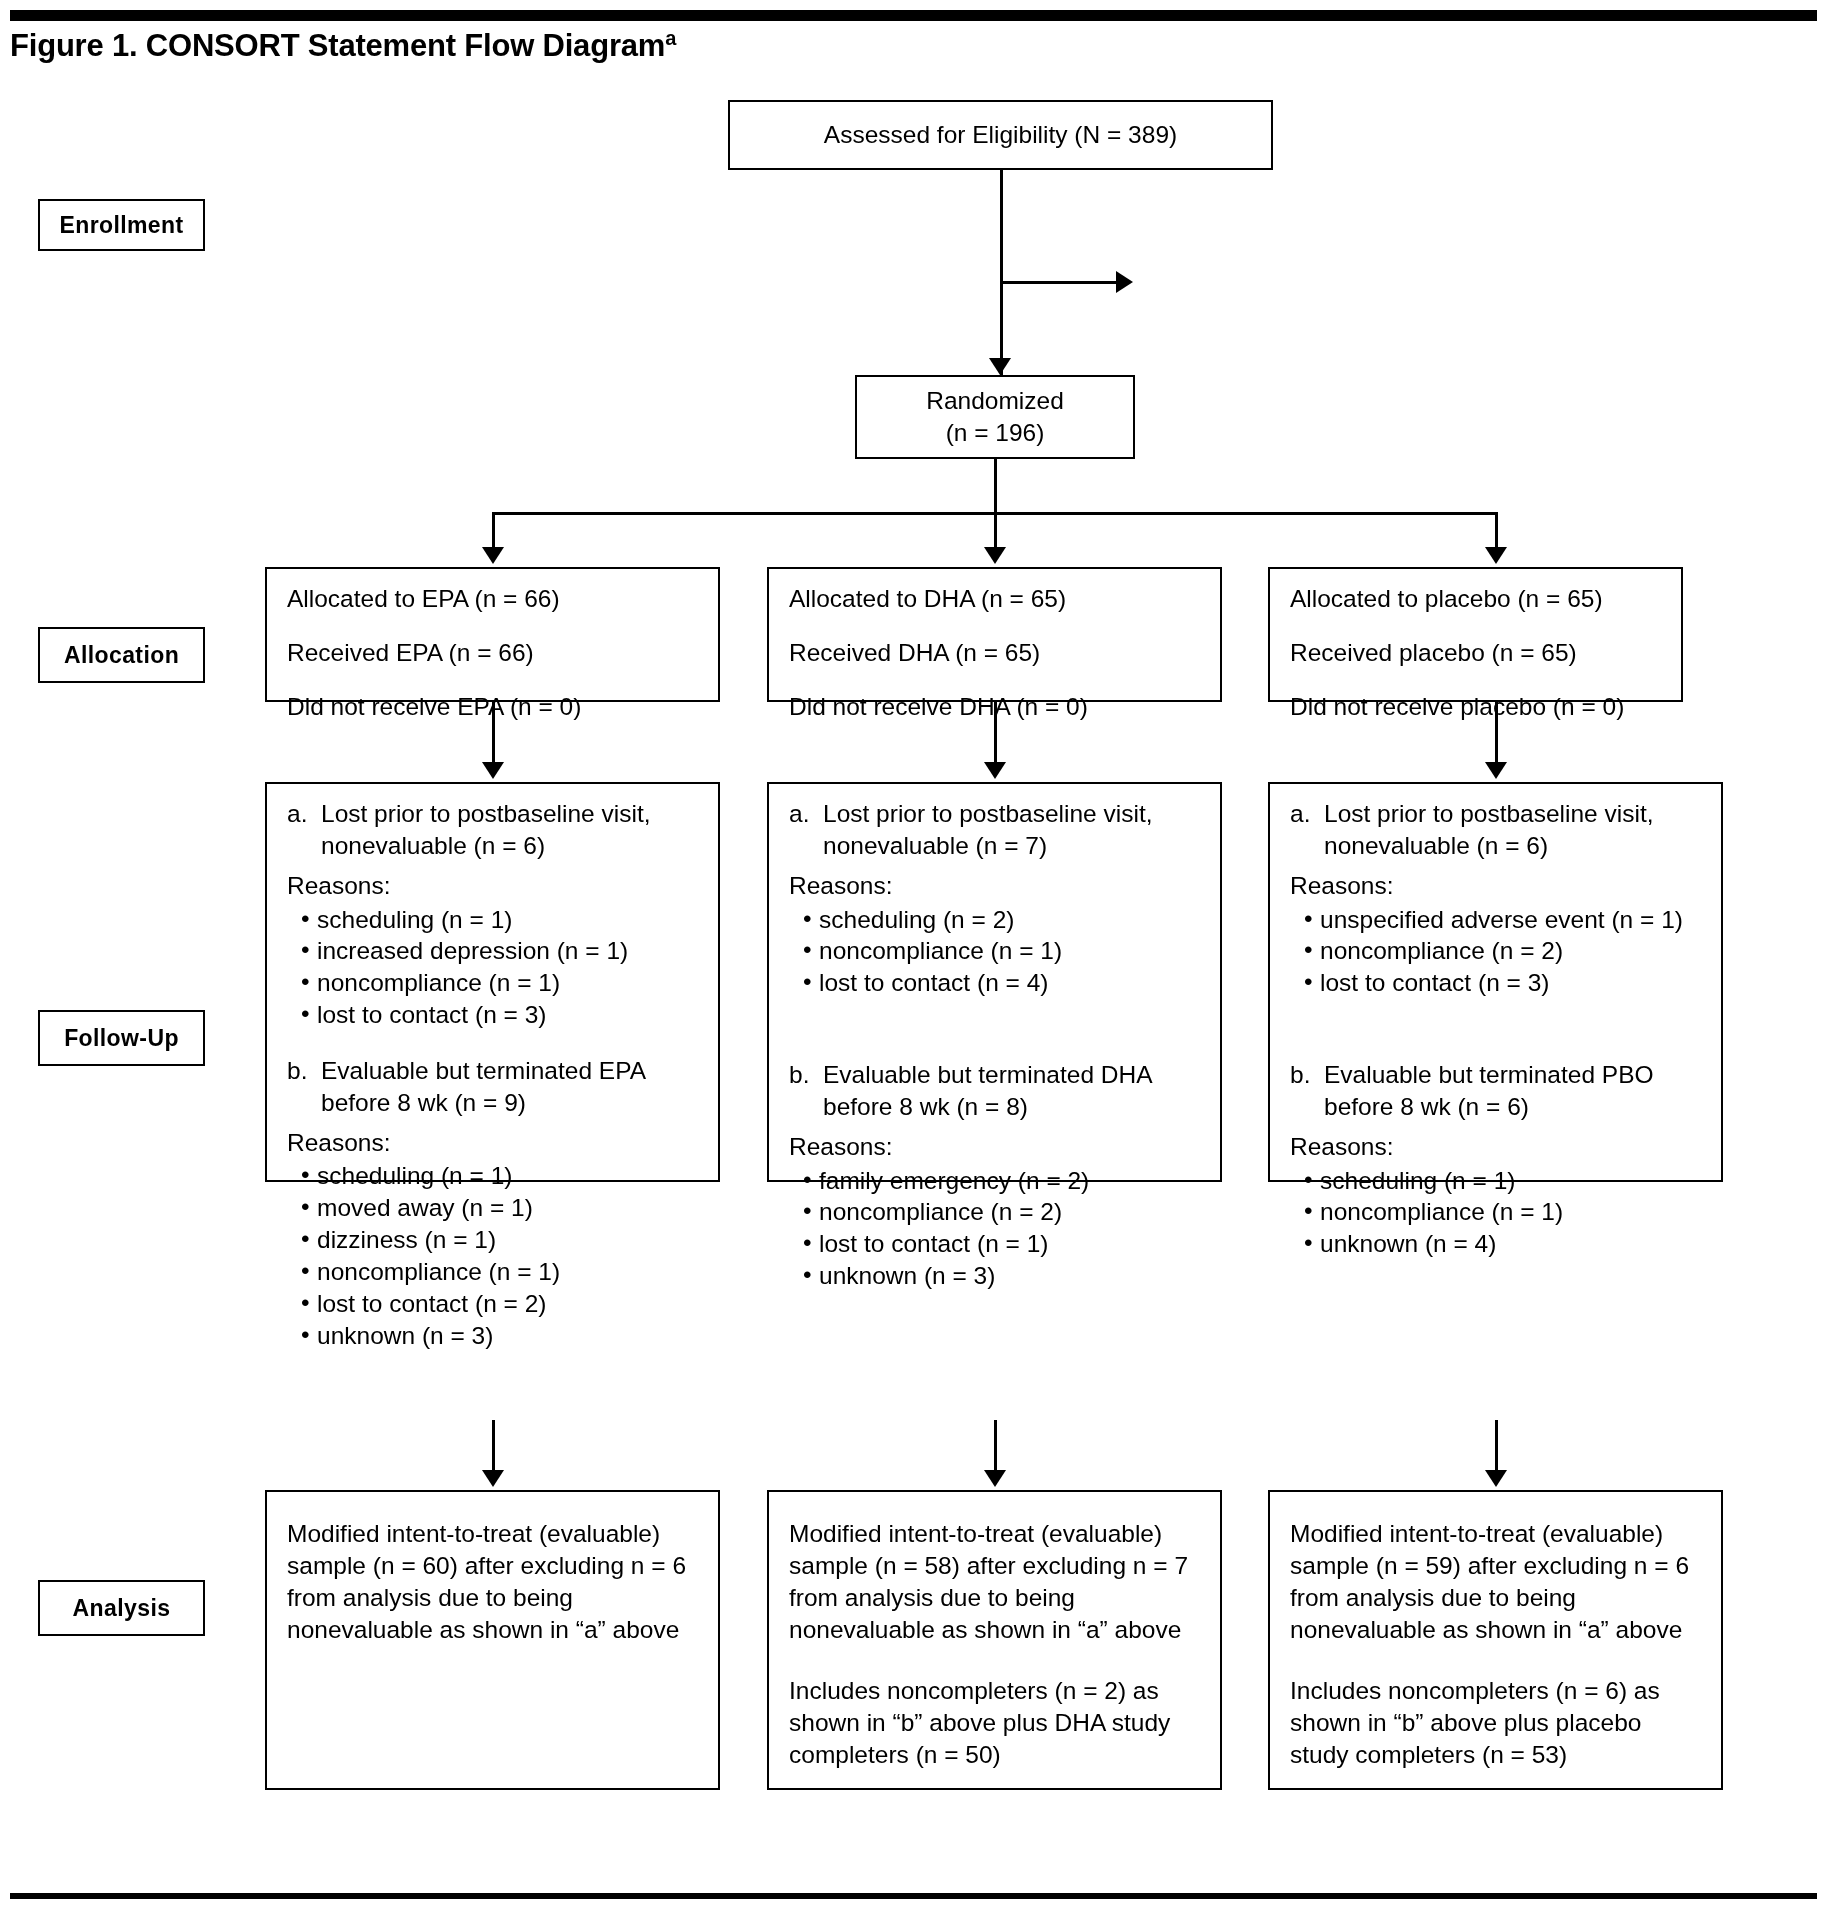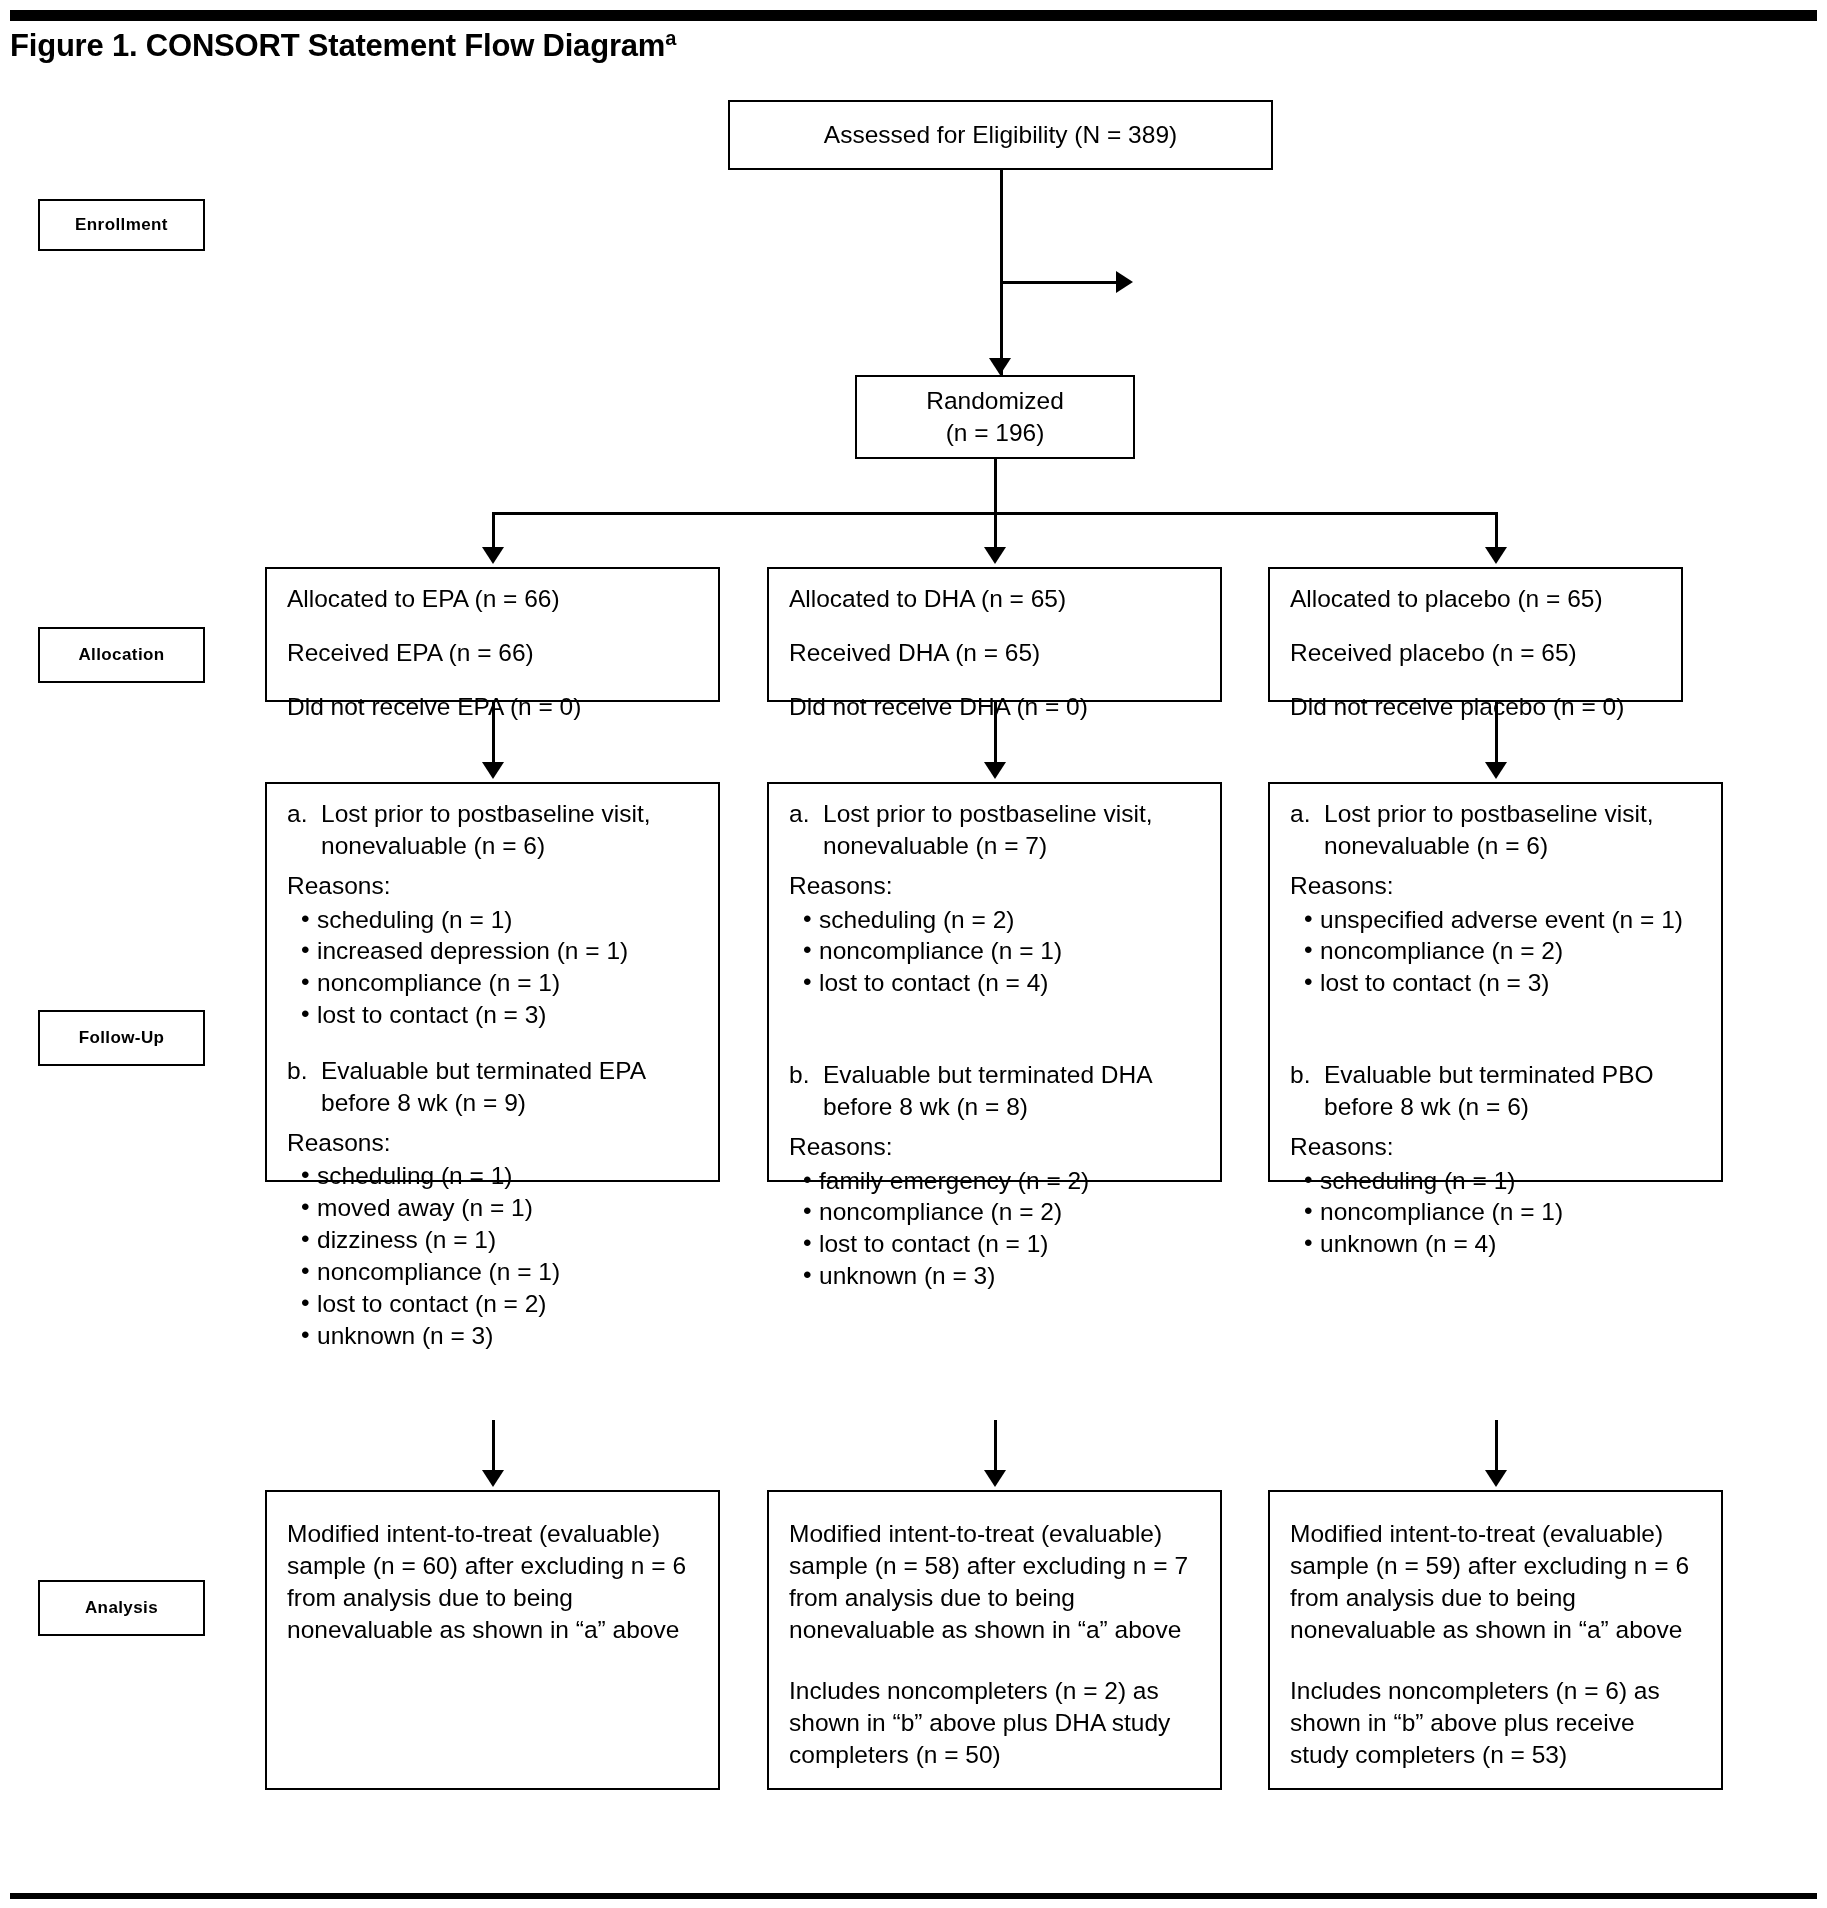--- a/index.html
+++ b/index.html
@@ -39,21 +39,21 @@
     vertical-align: super;
     font-weight: bold;
   }
 
   
   .stage {
     position: absolute;
     border: 2px solid #000;
     background: #fff;
     font-weight: bold;
-    font-size: 17px;
+    font-size: 23px;
     display: flex;
     align-items: center;
     justify-content: center;
     letter-spacing: 0.4px;
   }
 
   
   .box {
     position: absolute;
     border: 2px solid #000;
@@ -376,21 +376,21 @@
   <div class="box pad" style="left:1268px; top:1490px; width:455px; height:300px; padding-top:26px;">
     <div class="an-p">
       <div class="ln">Modified intent-to-treat (evaluable)</div>
       <div class="ln">sample (n = 59) after excluding n = 6</div>
       <div class="ln">from analysis due to being</div>
       <div class="ln">nonevaluable as shown in “a” above</div>
     </div>
     <div class="an-gap"></div>
     <div class="an-p">
       <div class="ln">Includes noncompleters (n = 6) as</div>
-      <div class="ln">shown in “b” above plus receive</div>
+      <div class="ln">shown in “b” above plus placebo</div>
       <div class="ln">study completers (n = 53)</div>
     </div>
   </div>
 
   <div class="footnote">
     <span class="sup">a</span><span>Abbreviations: DHA = docosahexaenoic acid, EPA = eicosapentaenoic acid.</span>
   </div>
   <div class="bottom-rule"></div>
 
 </div>

